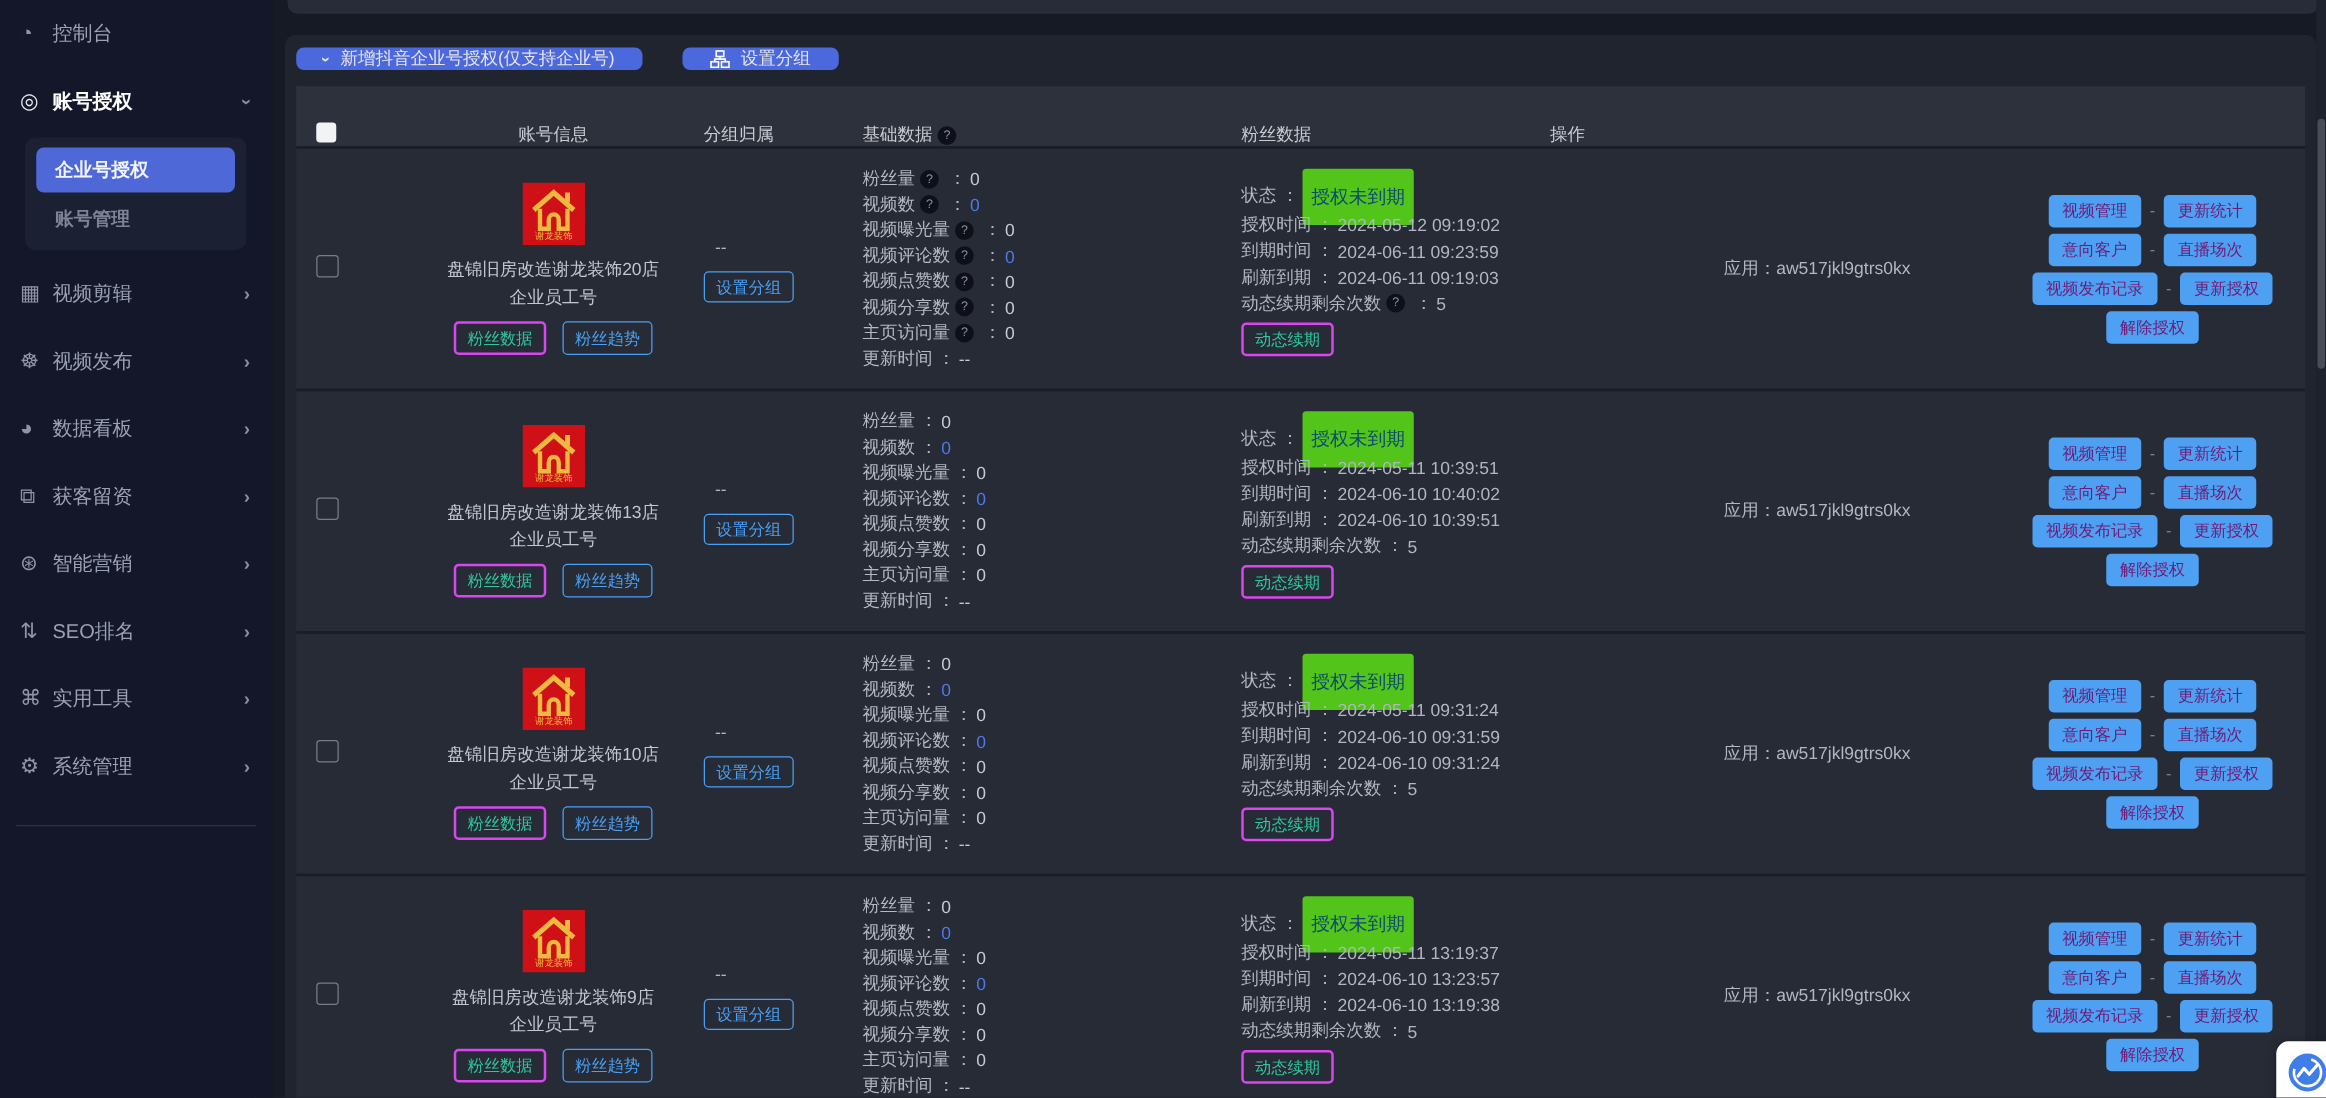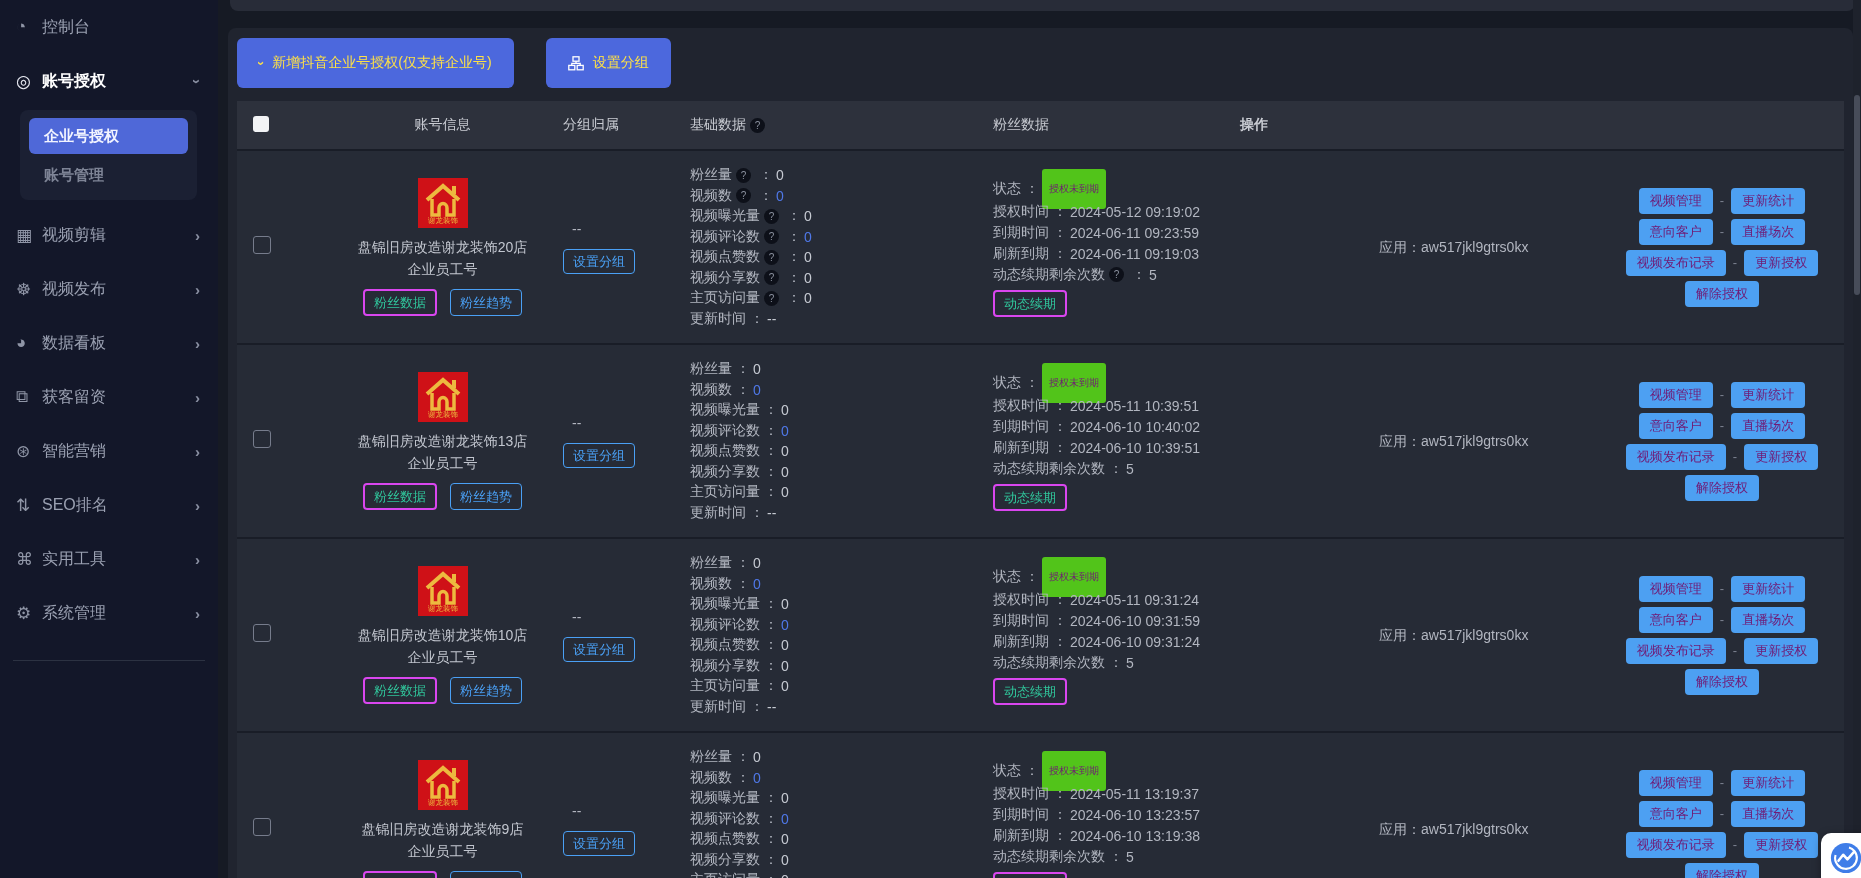--- a/index.html
+++ b/index.html
@@ -20,24 +20,24 @@
   .chev-right{display:inline-block;}
   .submenu{margin:2px 21px 8px 20px;background:#1b2033;border-radius:8px;padding:8px 9px;}
   .subitem{height:36px;display:flex;align-items:center;padding-left:15px;font-size:15px;border-radius:6px;color:#7e8496;cursor:pointer;font-weight:bold;}
   .subitem.selected{background:#4f68d8;color:#f2f4ff;}
   .subitem+.subitem{margin-top:4px;height:34px;}
   .side-divider{border-top:1px solid #2c3242;margin:20px 13px 0 13px;}
   
   .topstrip{position:absolute;left:230px;right:6px;top:0;height:11px;background:#282c38;border-radius:0 0 8px 8px;}
   .card{position:absolute;left:228px;top:28px;width:1625px;height:900px;background:#20242f;border-radius:8px;padding:10px 9px;box-sizing:border-box;}
   .btnrow{display:flex;gap:32px;margin-bottom:13px;}
-  .ibtn{background:#4c68dd;color:#fde047;font-size:14px;height:50px;border:none;border-radius:6px;padding:0 22px;display:flex;align-items:center;gap:9px;cursor:pointer;}
+  .ibtn{background:#4c68dd;color:#e5e5e5;font-size:14px;height:18px;border:none;border-radius:6px;padding:0 22px;display:flex;align-items:center;gap:9px;cursor:pointer;}
   .ibtn .bchev{display:inline-block;transform:rotate(90deg);font-weight:bold;font-size:13px;}
   
-  .thead{height:48px;background:#2d313c;display:flex;align-items:center;font-size:14px;color:#c9ccd3;}
+  .thead{height:48px;background:#2d313c;display:flex;align-items:flex-end;font-size:14px;color:#c9ccd3;}
   .col{box-sizing:border-box;}
   .col-cb{width:93px;padding-left:16px;}
   .col-acct{width:225px;text-align:center;}
   .col-group{width:125px;padding-left:8px;}
   .col-basic{width:305px;padding-left:10px;}
   .col-status{width:370px;padding-left:8px;}
   .col-biz{width:245px;padding-left:8px;}
   .col-ops{flex:1;}
   .thead .col-acct{text-align:center;}
   .trow{display:flex;align-items:center;min-height:192px;background:#262b36;border-top:2px solid #191d27;}
@@ -55,21 +55,21 @@
   .gval{color:#b2b6c0;font-size:14px;margin-left:9px;margin-bottom:12px;}
   
   .mline{display:flex;align-items:center;height:20.5px;font-size:14px;color:#b4b8c2;}
   .help{width:15px;height:15px;border-radius:50%;background:#0d1019;color:#8b919f;font-size:10px;display:inline-flex;align-items:center;justify-content:center;margin:0 4px;cursor:pointer;flex:0 0 15px;}
   .mcolon{margin:0 3px 0 4px;}
   .mval{color:#c6cad2;}
   .mval.lnk{color:#4f78e8;cursor:pointer;}
   
   .sline{display:flex;align-items:center;height:21px;font-size:14px;color:#b2b6c0;}
   .sline.st{height:24px;}
-  .badge{background:#52c41a;color:#701a75;font-size:10px;padding:13px 7px;border-radius:3px;}
+  .badge{background:#52c41a;color:#0c4a6e;font-size:15px;padding:13px 7px;border-radius:3px;}
   .renewbtn{margin-top:5px;}
   
   .bizline{font-size:14px;color:#b2b6c0;margin-left:16px;}
   
   .opsline{display:flex;align-items:center;justify-content:center;margin:5px 0;}
   .sbtn{background:#4da0f2;color:#701a75;font-size:13px;padding:4px 11px;border:none;border-radius:4px;cursor:pointer;white-space:nowrap;}
   .dash{color:#7e8492;margin:0 7px;font-size:13px;}
   
   .scroll-track{position:absolute;right:0;top:0;width:8px;height:878px;background:#1e222c;}
   .scroll-thumb{position:absolute;right:1px;top:95px;width:6px;height:200px;background:#474c59;border-radius:3px;cursor:pointer;}
@@ -160,21 +160,21 @@
 
   <div class="thead">
     <div class="col col-cb"><span class="cbh"></span></div>
     <div class="col col-acct">账号信息</div>
     <div class="col col-group">分组归属</div>
     <div class="col col-basic" style="display:flex;align-items:center;">
       <span>基础数据</span>
       <span class="help">?</span>
     </div>
     <div class="col col-biz">粉丝数据</div>
-    <div class="col col-ops" style="padding-left:10px;font-weight:bold;">操作</div>
+    <div class="col col-ops" style="padding-left:10px;">操作</div>
   </div>
 
   <div class="trow">
     <div class="col col-cb"><span class="cbr"></span></div>
     <div class="col col-acct">
       <div class="logo">
         <svg width="50" height="50" viewBox="0 0 50 50">
           <rect width="50" height="50" fill="#cf1117"></rect>
           <polyline points="9,22 25,8 41,22" fill="none" stroke="#edb93f" stroke-width="4"></polyline>
           <rect x="34" y="8" width="4" height="8" fill="#edb93f"></rect>

